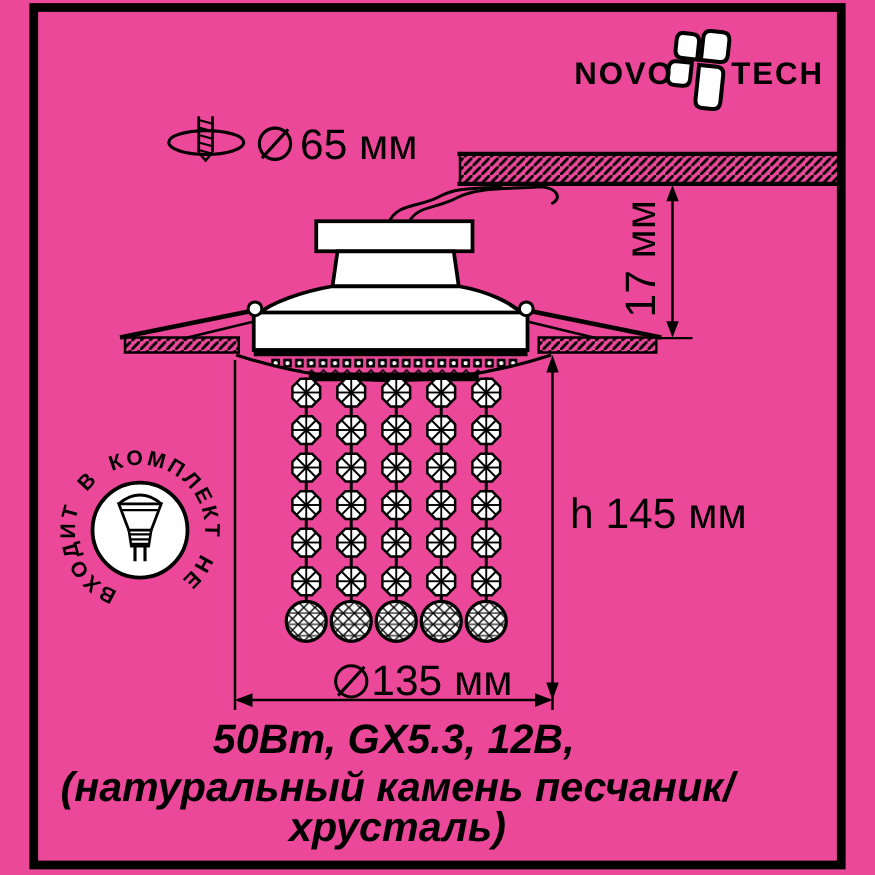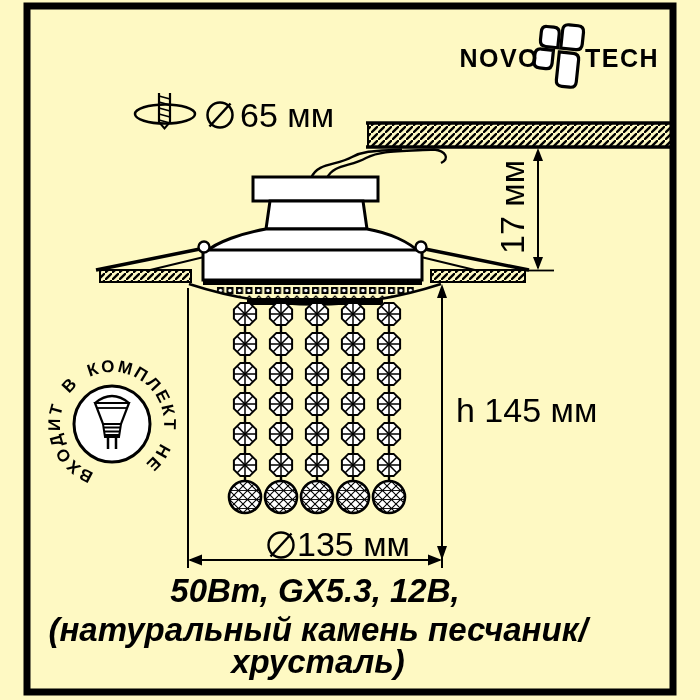--- a/index.html
+++ b/index.html
@@ -1,16 +1,16 @@
 <!DOCTYPE html>
 <html><head>
 <meta charset="utf-8">
 <style>
   html,body{margin:0;padding:0;background:#fff;}
-  #canvas{position:relative;width:700px;height:700px;background:#fef9c3;overflow:hidden;
+  #canvas{position:relative;width:700px;height:700px;background:#ec4899;overflow:hidden;
           font-family:"Liberation Sans", sans-serif;}
   svg{position:absolute;left:0;top:0;}
   text{fill:#000;}
   .dim-label{font-size:34px;font-family:"Liberation Sans",sans-serif;}
   .spec-label{font-size:33px;font-weight:bold;font-style:italic;font-family:"Liberation Sans",sans-serif;}
   .logo-word{font-size:25px;font-weight:700;letter-spacing:1.5px;font-family:"Liberation Sans",sans-serif;}
   .ring-text{font-size:17px;font-weight:bold;letter-spacing:2.2px;word-spacing:5px;font-family:"Liberation Sans",sans-serif;}
 </style>
 </head>
 <body>

